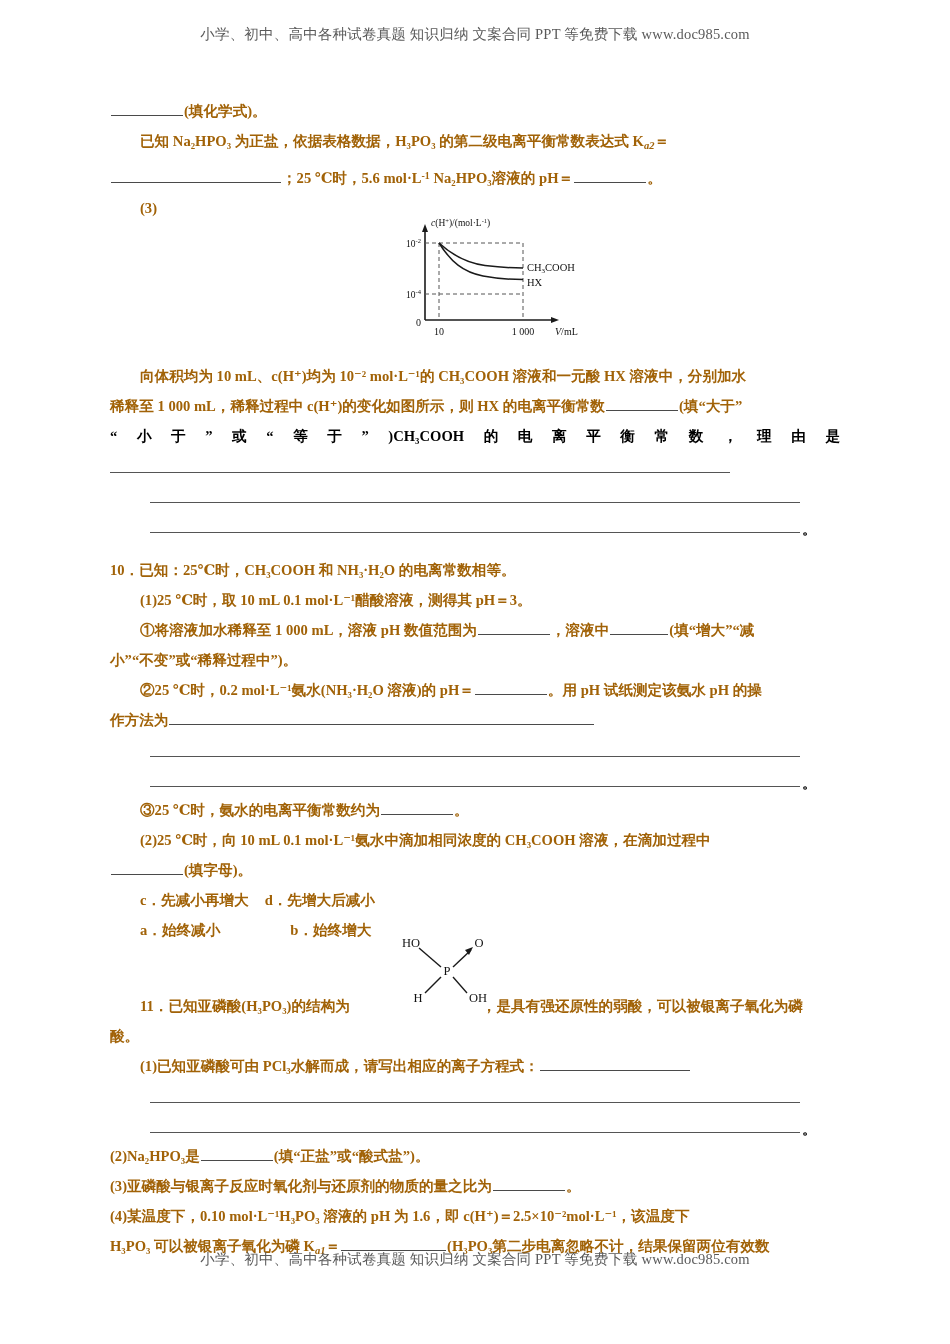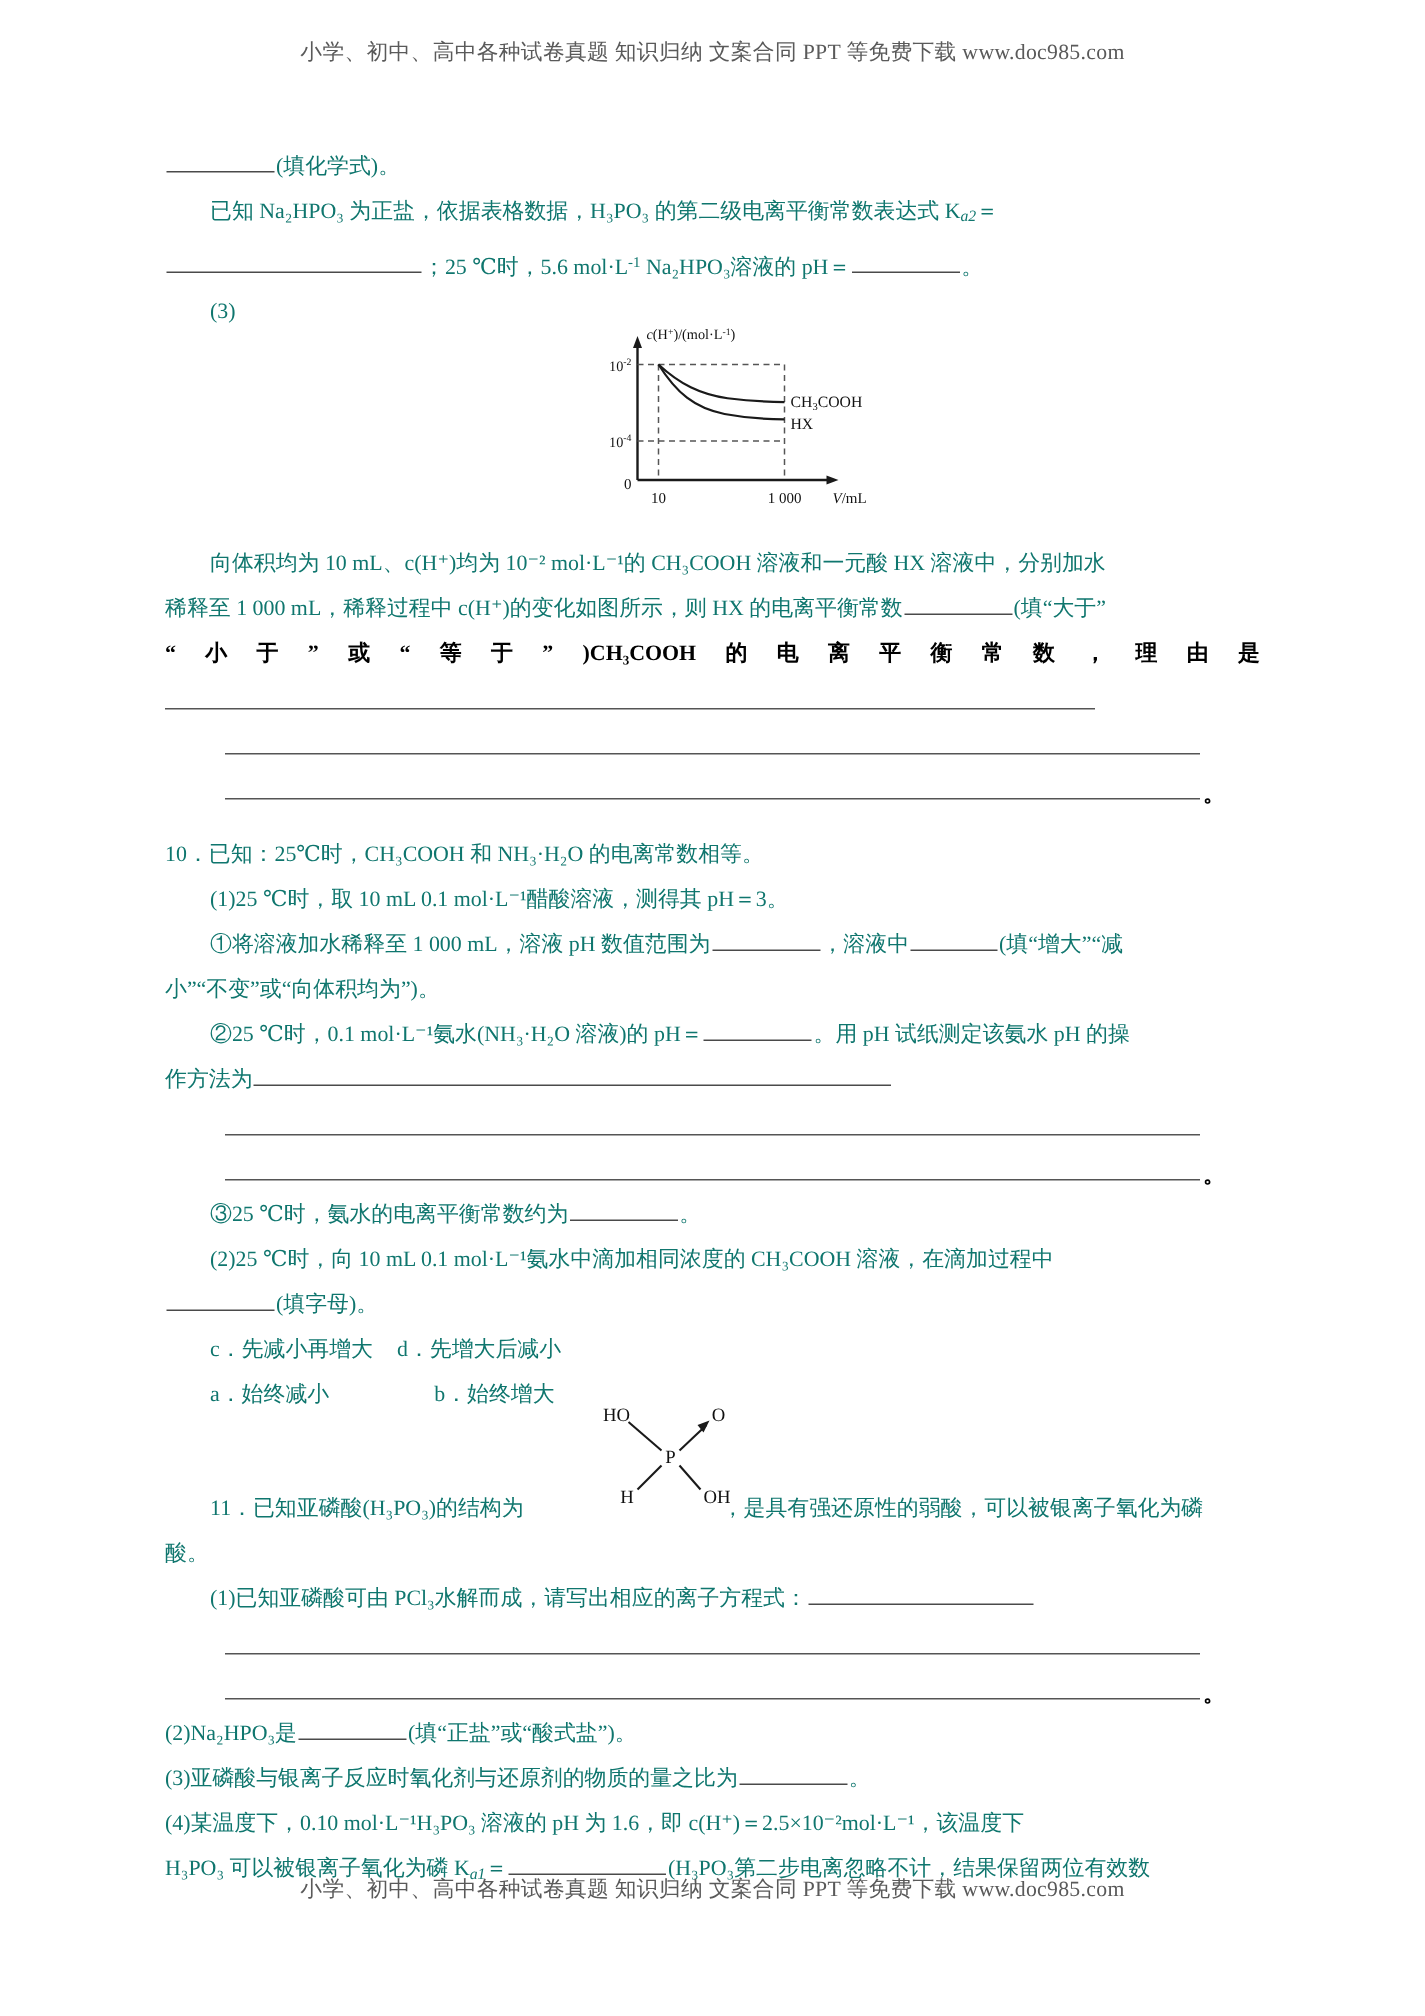--- a/index.html
+++ b/index.html
@@ -39,23 +39,23 @@
 
   
   .content {
     position: absolute;
     left: 110px;
     top: 96px;
     width: 730px;
   }
   .line {
     font-size: 14.6px;
-    font-weight: normal;
+    font-weight: bold;
     line-height: 30px;
-    color: #0f766e;
+    color: #a16207;
     white-space: nowrap;
   }
   .indent { padding-left: 30px; }
   sup { font-size: 0.68em; vertical-align: 0.45em; }
   .ital { font-style: italic; }
 
   
   .blank {
     display: inline-block;
     border-bottom: 1.4px solid #4a4a4a;
@@ -179,24 +179,24 @@
       <div class="rule" style="left:40px; width:650px;"></div>
       <span class="period-end" style="left:692px">。</span>
     </div>
 
     <div class="line q10-head">10．已知：25℃时，CH₃COOH 和 NH₃·H₂O 的电离常数相等。</div>
     <div class="line indent">(1)25 ℃时，取 10 mL 0.1 mol·L⁻¹醋酸溶液，测得其 pH＝3。</div>
 
     <div class="line indent">
       <span>①将溶液加水稀释至 1 000 mL，溶液 pH 数值范围为</span><span class="blank b-md"></span><span>，溶液中</span><span class="blank b-sm"></span><span>(填“增大”“减</span>
     </div>
-    <div class="line">小”“不变”或“向体积均为”)。</div>
-
-    <div class="line indent">
-      <span>②25 ℃时，0.1 mol·L⁻¹氨水(NH₃·H₂O 溶液)的 pH＝</span><span class="blank b-md"></span><span>。用 pH 试纸测定该氨水 pH 的操</span>
+    <div class="line">小”“不变”或“稀释过程中”)。</div>
+
+    <div class="line indent">
+      <span>②25 ℃时，0.2 mol·L⁻¹氨水(NH₃·H₂O 溶液)的 pH＝</span><span class="blank b-md"></span><span>。用 pH 试纸测定该氨水 pH 的操</span>
     </div>
     <div class="line">
       <span>作方法为</span><span class="blank" style="width:425px"></span>
     </div>
 
     <div class="ruleline">
       <div class="rule" style="left:40px; width:650px;"></div>
     </div>
     <div class="ruleline">
       <div class="rule" style="left:40px; width:650px;"></div>

